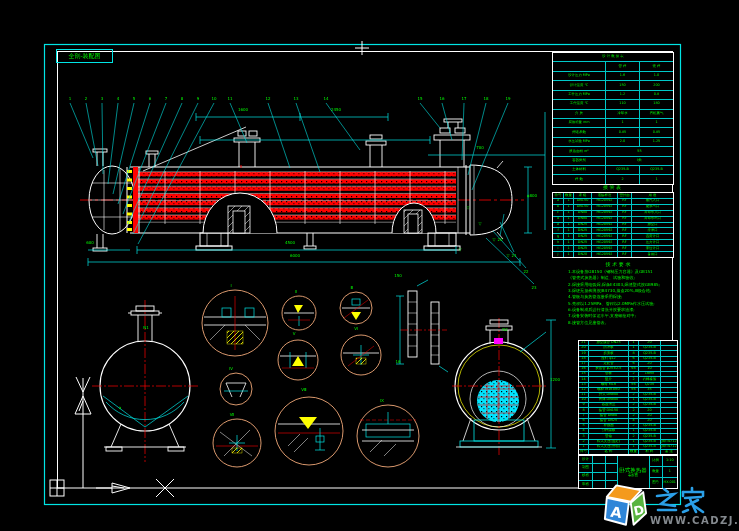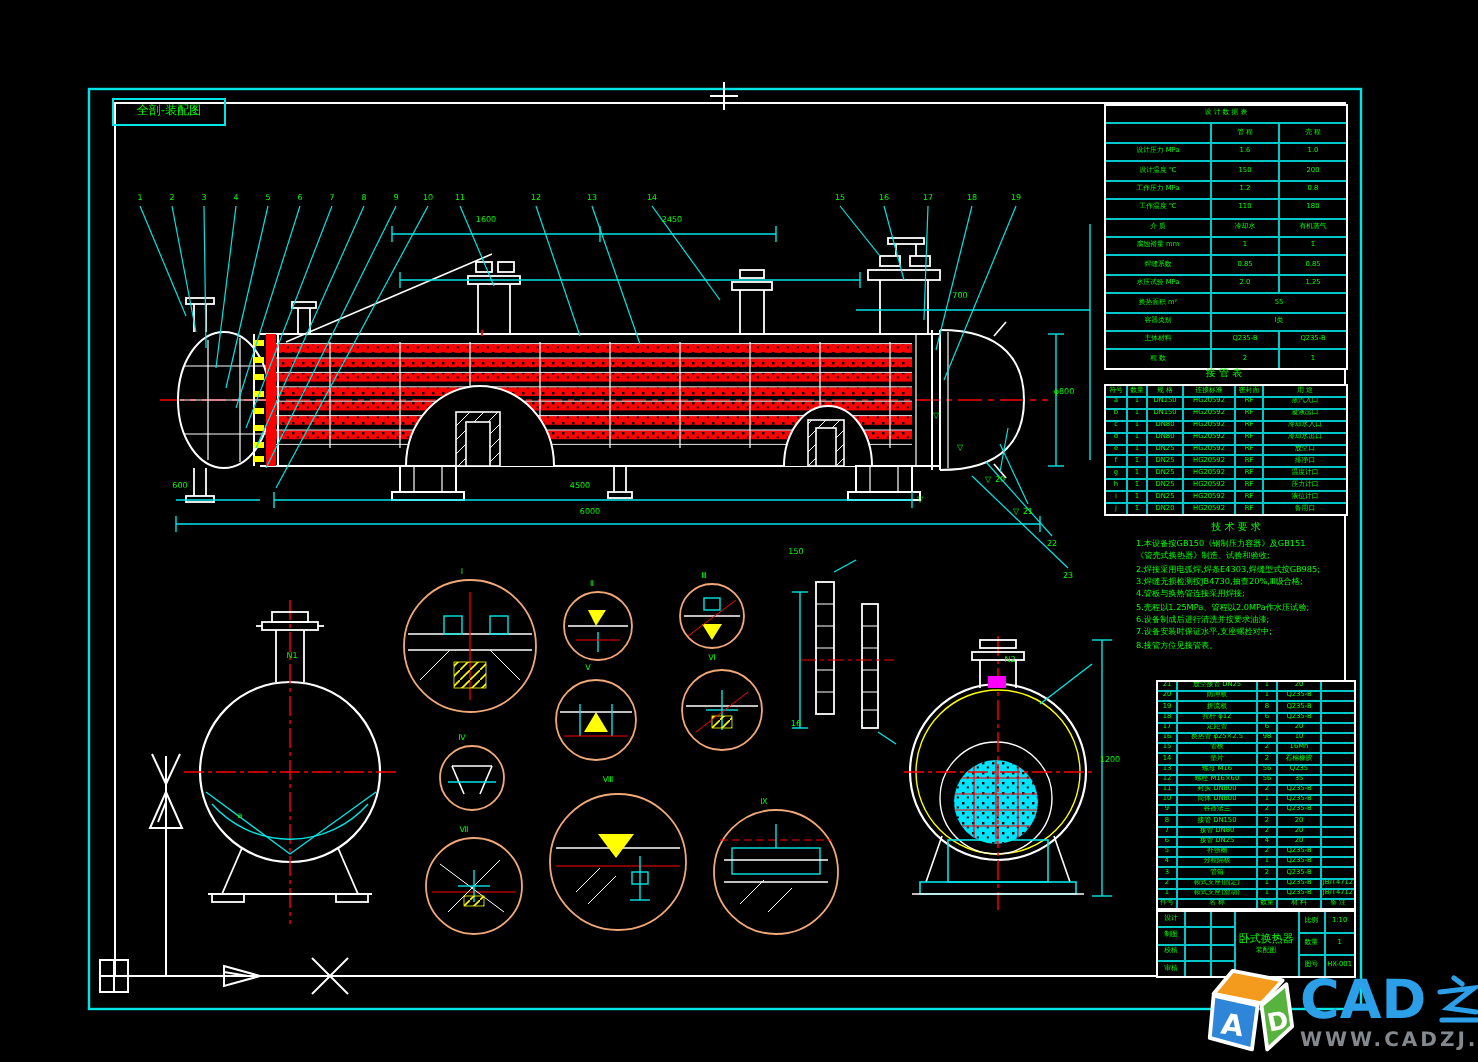--- a/index.html
+++ b/index.html
@@ -893,21 +893,20 @@
 <div class="wm">
   <svg width="46" height="47" viewBox="0 0 48 48">
     <polygon points="15,2 41,7 30,19 5,14" fill="#f49a1c" stroke="#ffffff" stroke-width="2" stroke-linejoin="round"></polygon>
     <polygon points="5,15 28,20 25,43 3,37" fill="#2f86d8" stroke="#ffffff" stroke-width="2" stroke-linejoin="round"></polygon>
     <polygon points="30,20 43,9 46,31 33,43" fill="#57b33e" stroke="#ffffff" stroke-width="2" stroke-linejoin="round"></polygon>
     <text x="9" y="35" fill="#ffffff" font-size="15" font-weight="bold" font-family="DejaVu Sans, sans-serif" transform="rotate(8 12 30)">A</text>
     <text x="33" y="33" fill="#ffffff" font-size="13" font-weight="bold" font-family="DejaVu Sans, sans-serif" transform="rotate(-12 37 28)">D</text>
   </svg>
   <div class="wm-textcol">
     <div class="wm-brandline">
-      <span>CAD</span>
 
       <svg width="56" height="28" viewBox="0 0 56 28" style="margin-left:2px;">
         <g stroke="#2ba0e8" stroke-width="2.6" fill="none" stroke-linecap="round">
           <path d="M12,3 L16,6"></path>
           <path d="M5,10 L22,8 L9,18 L23,20"></path>
           <path d="M6,24 L24,24"></path>
           <path d="M40,2 L40,5"></path>
           <path d="M31,6 L51,6 L51,10"></path>
           <path d="M31,6 L31,10"></path>
           <path d="M33,12 L49,11"></path>

